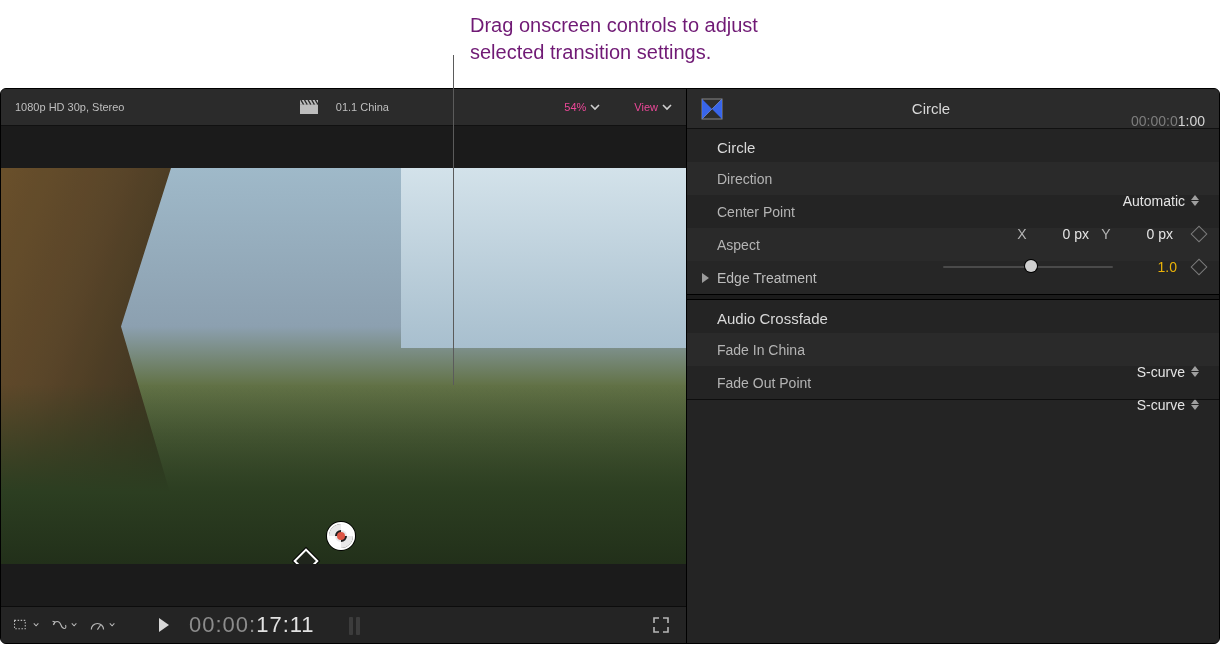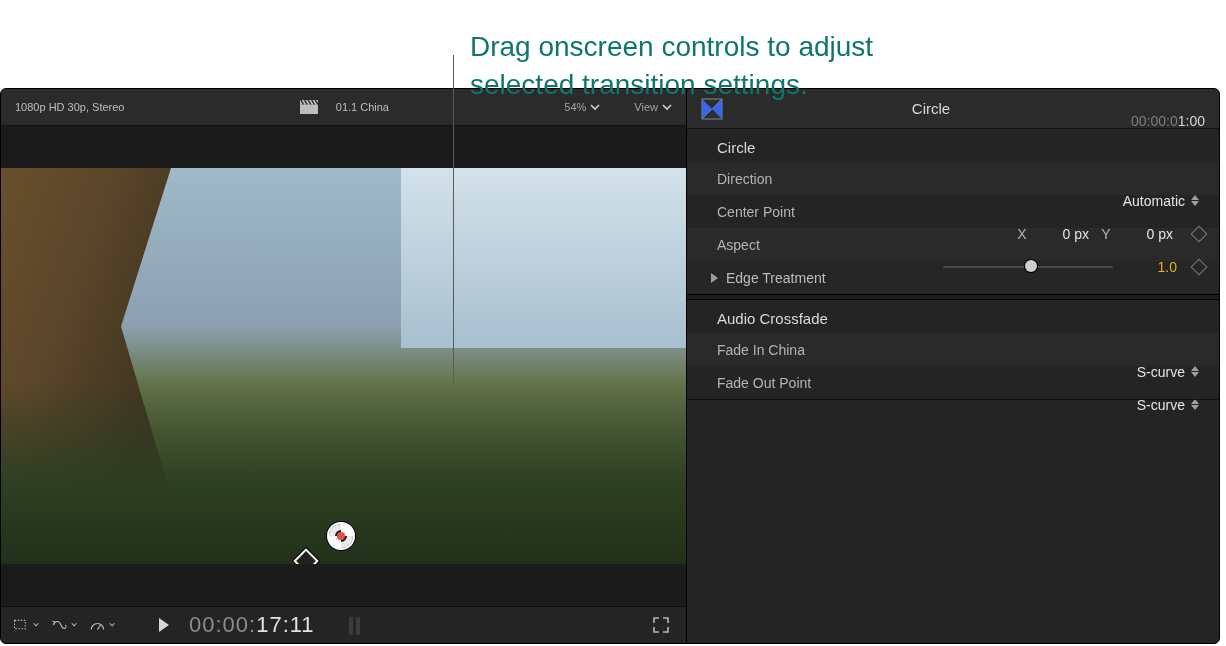--- a/index.html
+++ b/index.html
@@ -12,23 +12,23 @@
     font-size: 14px;
   }
   .annotation-area {
     height: 88px;
     position: relative;
     background: #fff;
   }
   .annotation-text {
     position: absolute;
     left: 470px;
-    top: 28px;
-    font-size: 28px;
-    color: #0f766e;
+    top: 12px;
+    font-size: 20px;
+    color: #701a75;
     line-height: 1.35;
   }
   .callout-line {
     position: absolute;
     left: 453px;
     top: 55px;
     width: 1px;
     height: 330px;
     background: #5b5b5b;
     z-index: 30;
@@ -56,21 +56,21 @@
     align-items: center;
     padding: 0 14px;
     background: #2b2b2b;
     border-bottom: 1px solid #111;
     color: #bfbfbf;
     font-size: 11px;
     gap: 10px;
   }
   .v-spacer { flex: 1; }
   .clapper-icon { width:18px; height:14px; display:inline-block; margin-right:8px; }
-  .zoom-popup, .view-popup { display:flex; align-items:center; gap:4px; cursor:pointer; color:#a3a3a3; }
+  .zoom-popup, .view-popup { display:flex; align-items:center; gap:4px; cursor:pointer; color:#ec4899; }
   .chev-down { width:10px; height:10px; }
   .viewer-canvas-wrap {
     flex: 1;
     background: #1b1b1b;
     display: flex;
     align-items: center;
     justify-content: center;
     position: relative;
   }
   .viewer-canvas {
@@ -194,21 +194,21 @@
   }
   .trans-icon { width:22px; height:22px; margin-right:8px; }
   .insp-title { flex:1; text-align:center; color:#d9d9d9; }
   .insp-tc { color:#7d7d7d; font-size:14px;margin-top:24px; }
   .insp-tc .hl { color:#d4d4d4; }
   .inspector-body { flex:1; overflow:auto; }
   .section-title {
     padding: 10px 18px 6px 30px;
     color:#d9d9d9; font-size:15px;
   }
-  .section-title.with-disclosure { padding-left:24px; display:flex; align-items:center; gap:8px;}
+  .section-title.with-disclosure { padding-left:15px; display:flex; align-items:center; gap:8px;}
   .disclosure-tri { width:0;height:0; border-left:7px solid #9b9b9b; border-top:5px solid transparent; border-bottom:5px solid transparent; cursor:pointer;}
   .param-row {
     display:flex; align-items:center;
     height:33px;
     padding: 0 14px 0 30px;
     font-size:14px;
     color:#bdbdbd;
     gap:8px;
   }
   .param-row.alt { background:#2a2a2a; }

